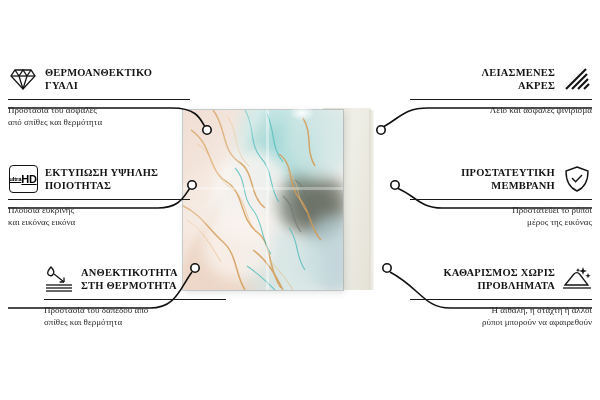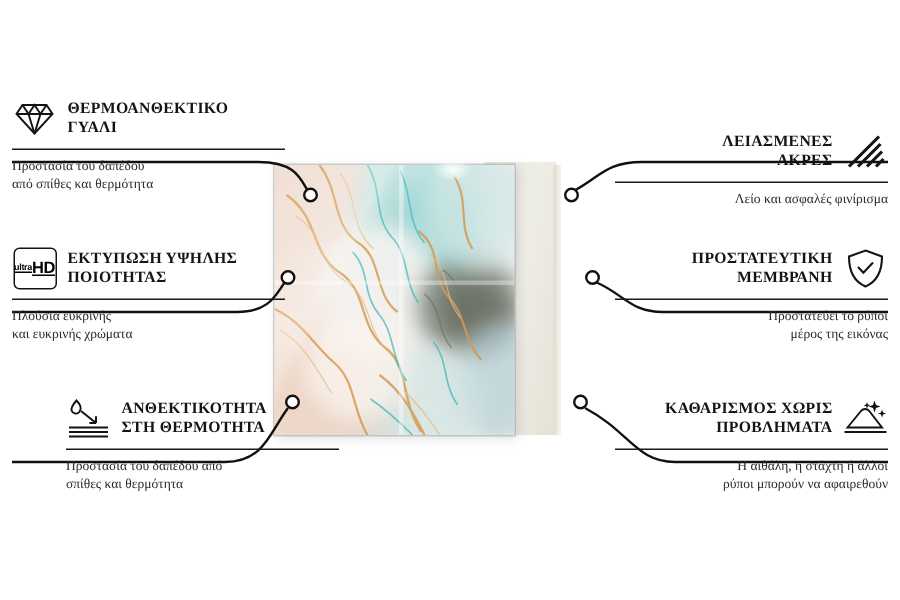--- a/index.html
+++ b/index.html
@@ -271,42 +271,42 @@
           <path d="M10,9 L14,3 L18,9"></path>
         </svg>
       </div>
       <div class="f-title">
         <div>ΘΕΡΜΟΑΝΘΕΚΤΙΚΟ</div>
         <div>ΓΥΑΛΙ</div>
       </div>
     </div>
     <div class="f-rule"></div>
     <div class="f-desc">
-      <div>Προστασία του δαπέδου</div>
+      <div>Προστασία του ασφαλές</div>
       <div>από σπίθες και θερμότητα</div>
     </div>
   </div>
 
   <div class="feature left" style="top:162px;">
     <div class="f-head">
       <div class="f-icon">
         <div class="hd-badge">
           <span class="u">ultra</span>
           <span class="h">HD</span>
         </div>
       </div>
       <div class="f-title">
         <div>ΕΚΤΥΠΩΣΗ ΥΨΗΛΗΣ</div>
         <div>ΠΟΙΟΤΗΤΑΣ</div>
       </div>
     </div>
     <div class="f-rule"></div>
     <div class="f-desc">
       <div>Πλούσια ευκρινής</div>
-      <div>και ευκρινής χρώματα</div>
+      <div>και εικόνας εικόνα</div>
     </div>
   </div>
 
   <div class="feature left" style="top:262px;margin-left:36px;">
     <div class="f-head">
       <div class="f-icon">
         <svg width="30" height="28" viewBox="0 0 30 28" fill="none" stroke="#141414" stroke-width="1.3">
           <path d="M7,2 C10,5 10.5,7.5 9,9.5 C7.5,11.5 4.5,11 3.8,8.8 C3.2,7 4.5,4.8 7,2 Z"></path>
           <path d="M10,9 L20,17"></path>
           <path d="M20,17 L20,12.5 M20,17 L15.6,17"></path>
@@ -320,21 +320,21 @@
         <div>ΣΤΗ ΘΕΡΜΟΤΗΤΑ</div>
       </div>
     </div>
     <div class="f-rule"></div>
     <div class="f-desc">
       <div>Προστασία του δαπέδου από</div>
       <div>σπίθες και θερμότητα</div>
     </div>
   </div>
 
-  <div class="feature right" style="top:62px;margin-top:22px;">
+  <div class="feature right" style="top:62px;">
     <div class="f-head">
       <div class="f-icon">
         <svg width="28" height="26" viewBox="0 0 28 26" fill="none" stroke="#141414" stroke-width="2.1">
           <path d="M3,23 L23,3"></path>
           <path d="M9,23 L24,8"></path>
           <path d="M15,23 L25,13"></path>
           <path d="M21,23 L26,18"></path>
         </svg>
       </div>
       <div class="f-title">

